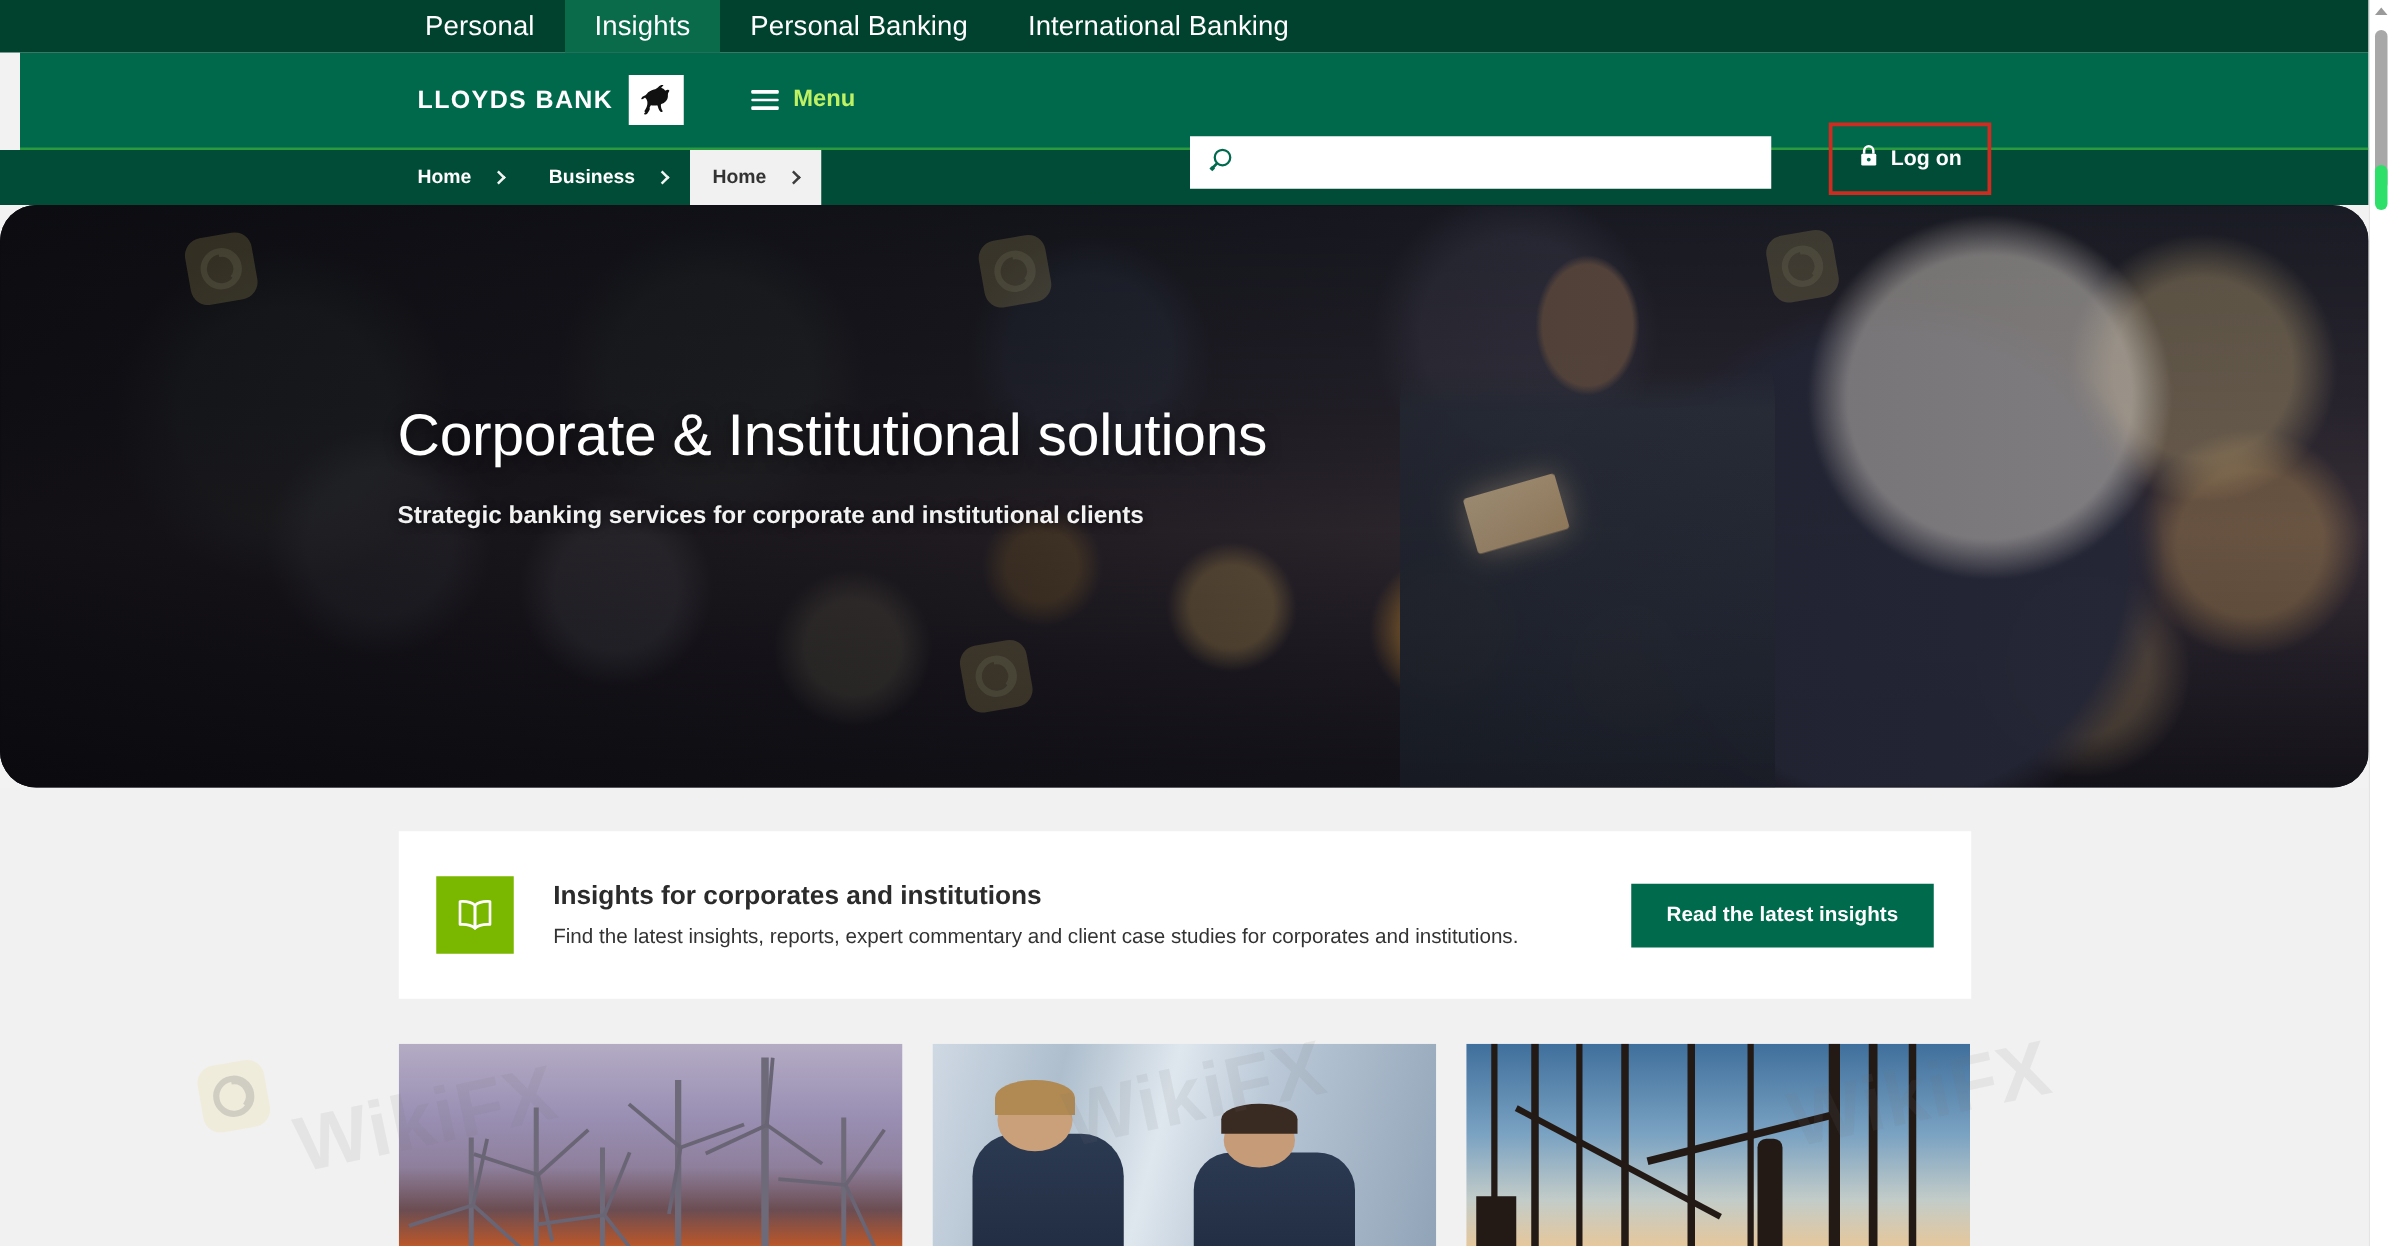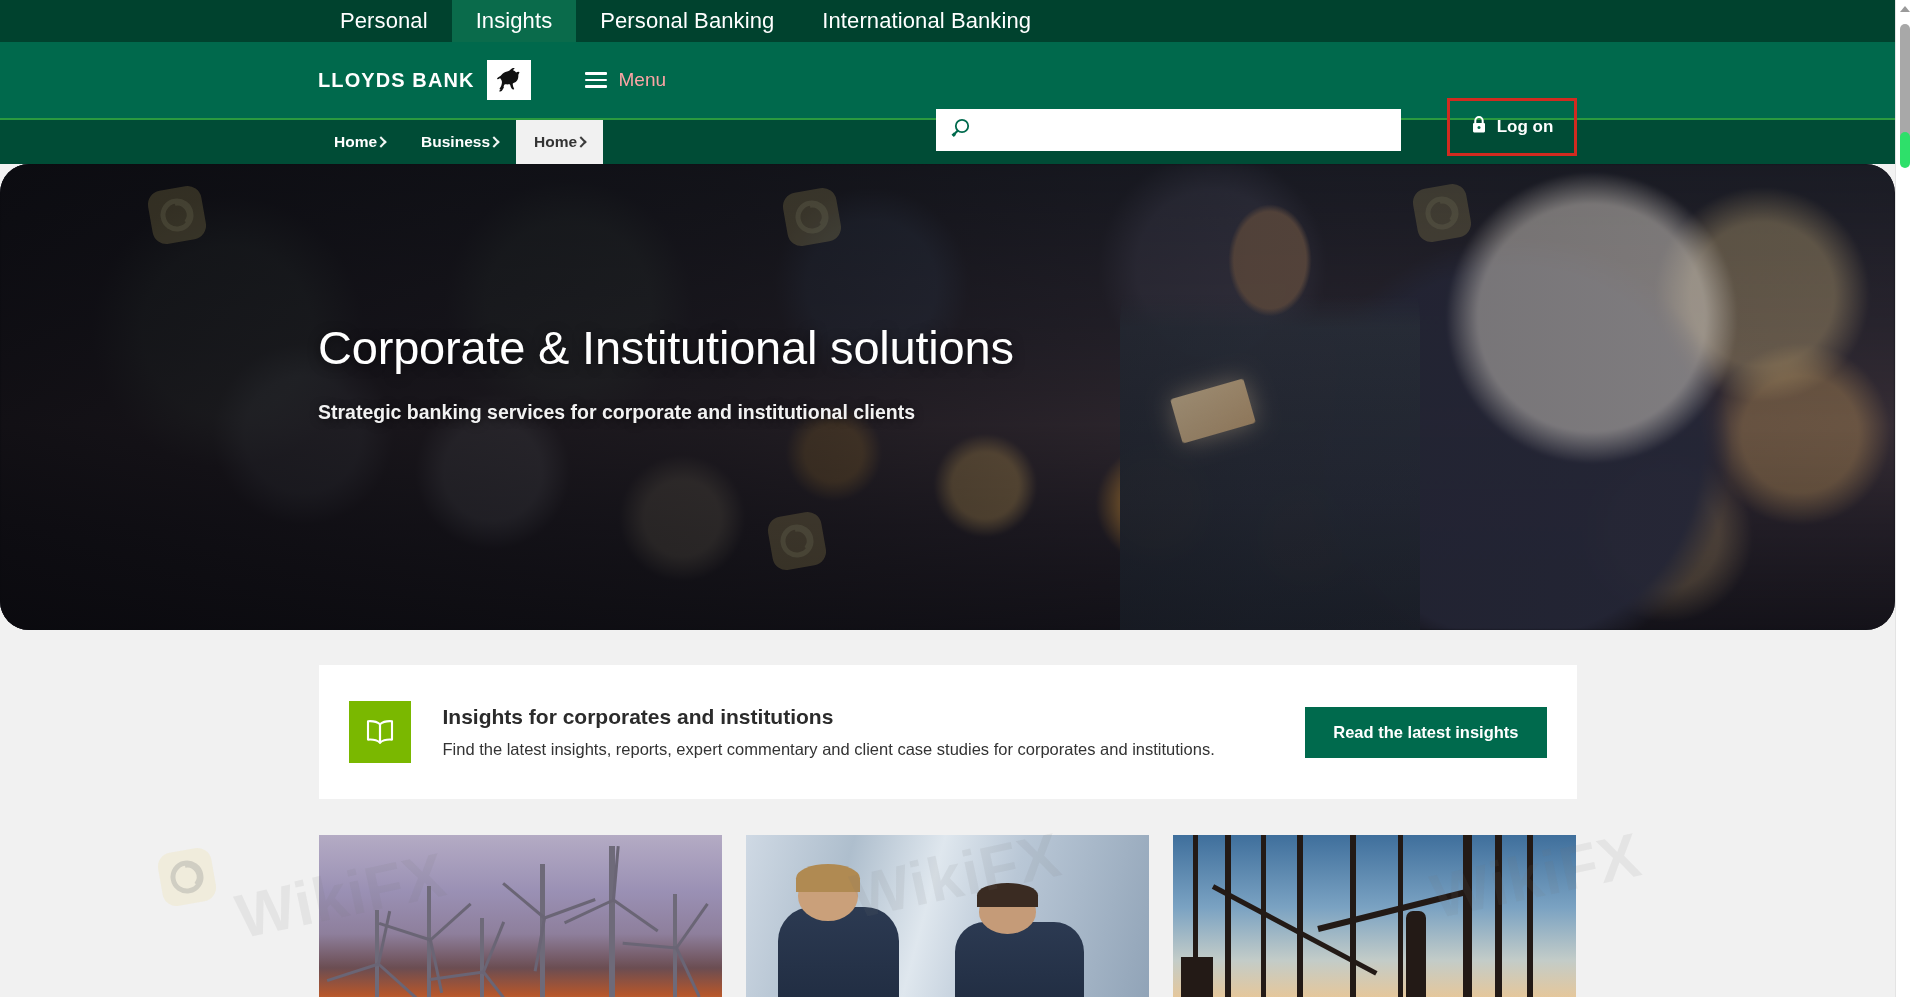--- a/index.html
+++ b/index.html
@@ -55,20 +55,21 @@
 
   
   .header {
     height: 78px;
     background: #00694c;
     display: flex;
     align-items: center;
     position: relative;
     z-index: 5;
     border-bottom: 2px solid #2b9a3f;
+    margin-left: 16px;
   }
   .brand {
     display: flex;
     align-items: center;
     margin-left: 318px;
     cursor: pointer;
   }
   .brand-name {
     color: #ffffff;
     font-size: 20px;
@@ -95,21 +96,21 @@
     padding: 6px 4px;
   }
   .burger {
     width: 22px;
     height: 16px;
     display: flex;
     flex-direction: column;
     justify-content: space-between;
   }
   .burger i { display: block; height: 2.6px; background: #ffffff; border-radius: 1px; }
-  .menu-label { color: #fca5a5; font-size: 19px; font-weight: 400; }
+  .menu-label { color: #bef264; font-size: 19px; font-weight: 700; }
 
   .search-wrap {
     position: absolute;
     left: 936px;
     top: 67px;
     width: 465px;
     height: 42px;
     background: #ffffff;
     display: flex;
     align-items: center;
@@ -163,20 +164,21 @@
     background: #004c36;
     display: flex;
     align-items: stretch;
     padding-left: 316px;
     position: relative;
     z-index: 4;
   }
   .crumb {
     display: flex;
     align-items: center;
+    gap: 18px;
     padding: 0 18px;
     color: #ffffff;
     font-size: 15.5px;
     font-weight: 700;
     cursor: pointer;
     white-space: nowrap;
   }
   .crumb.current {
     background: #f1f1f1;
     color: #333333;

